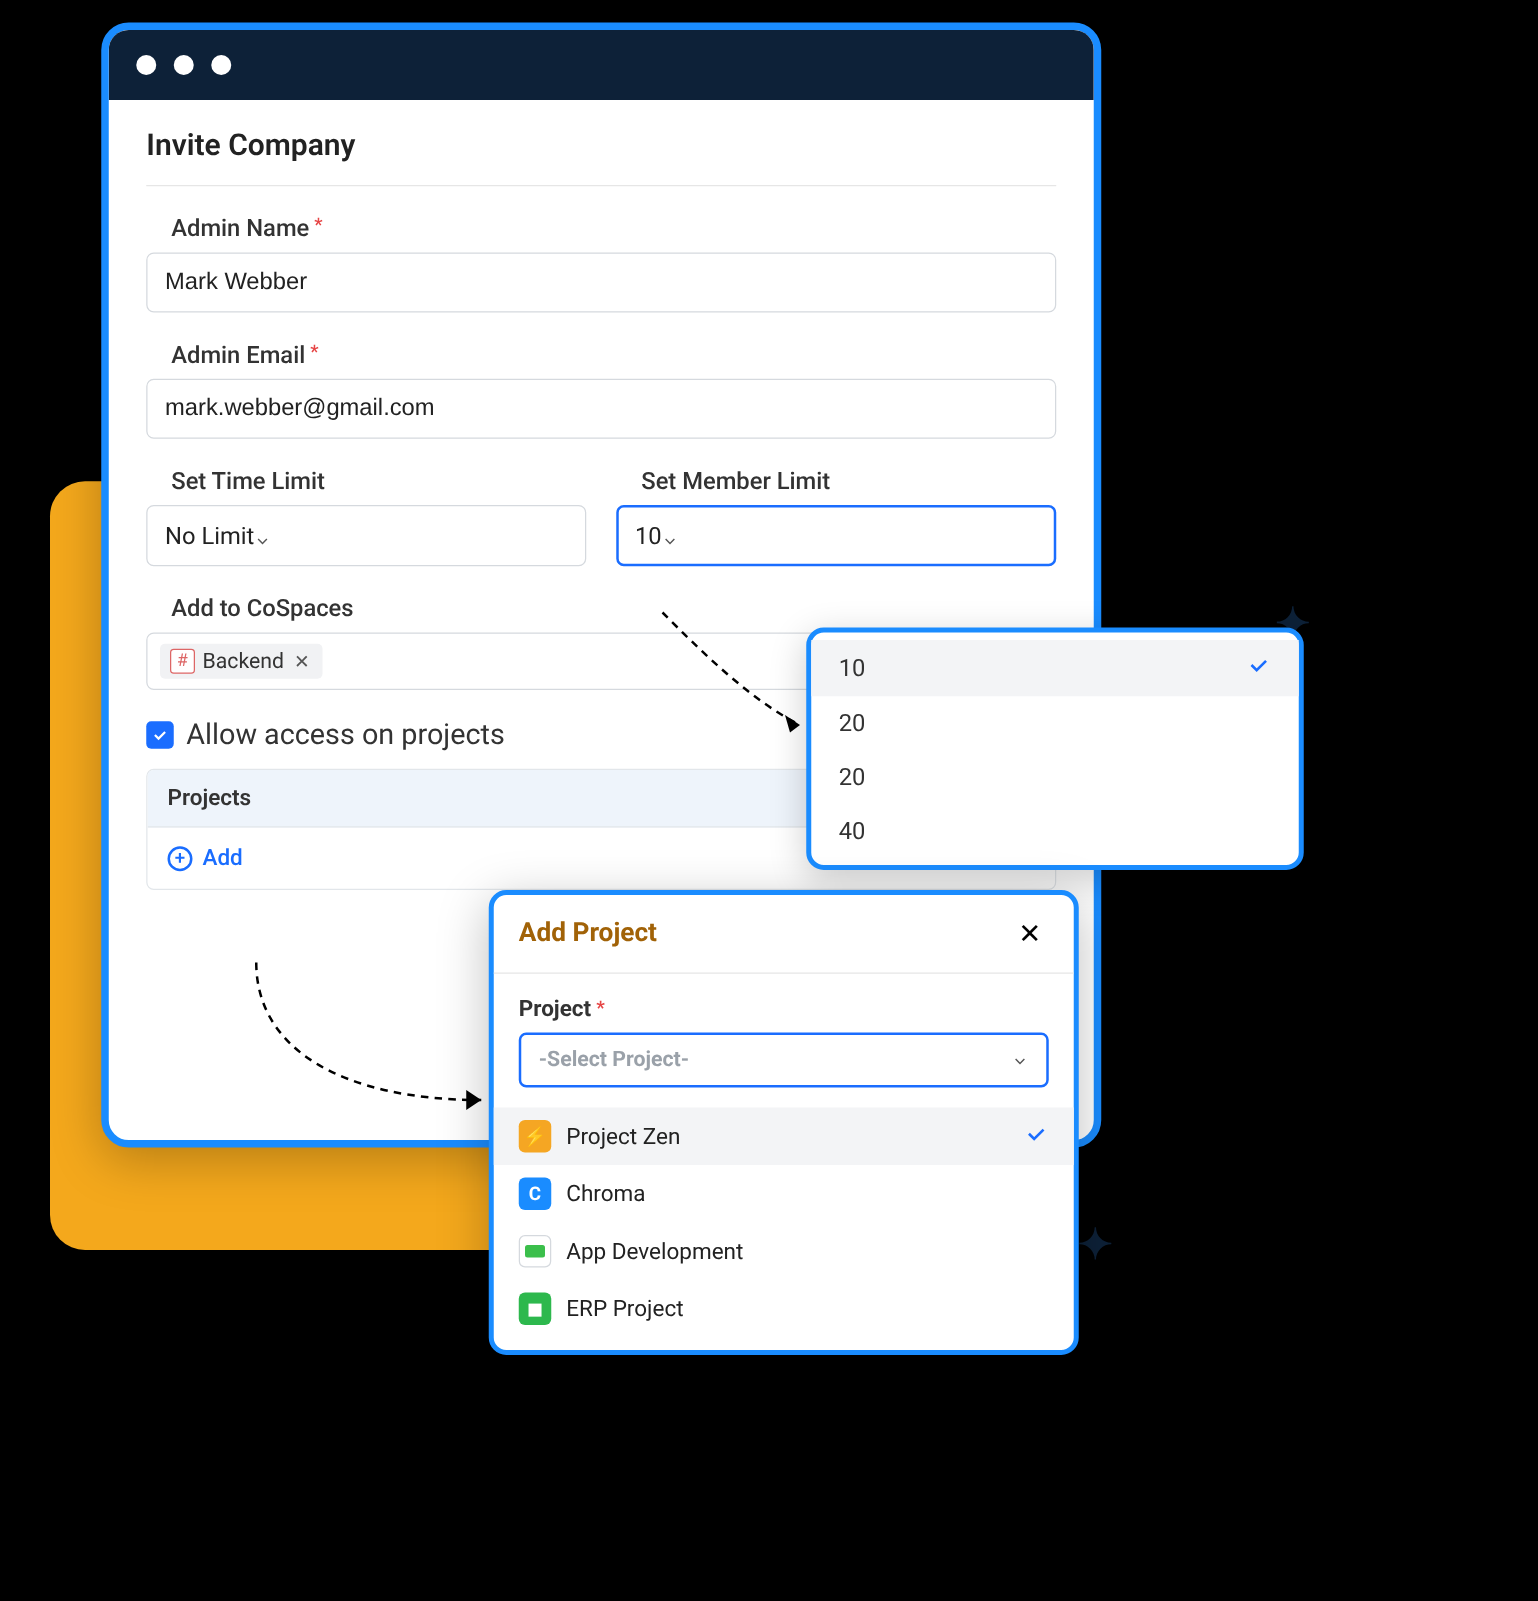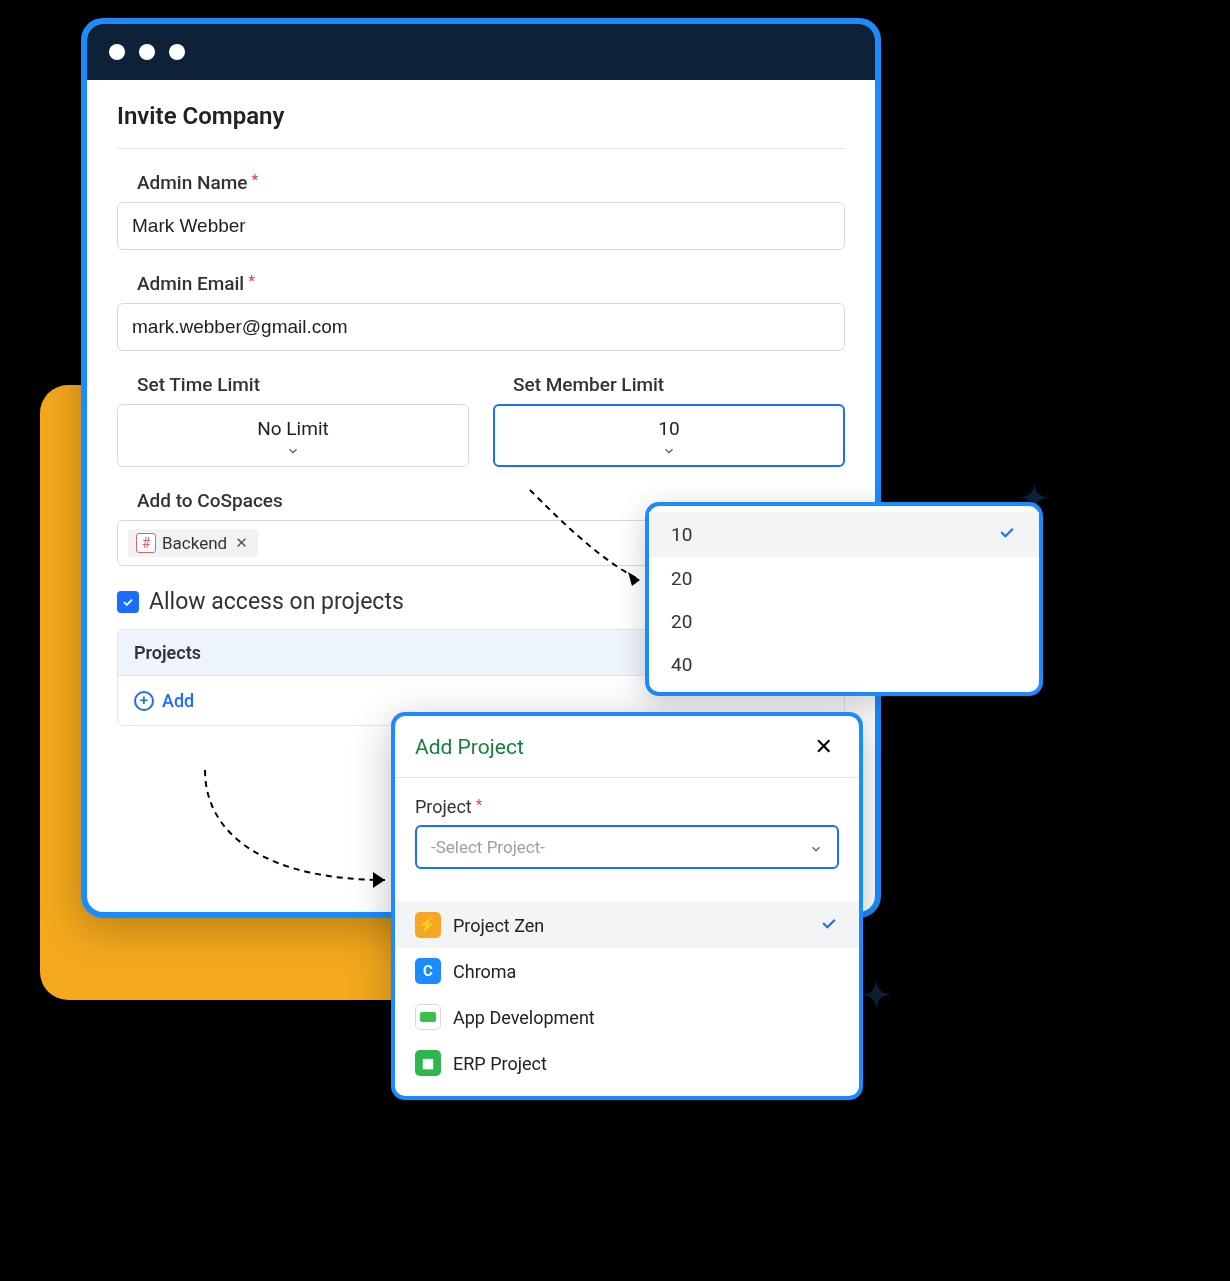--- a/index.html
+++ b/index.html
@@ -81,24 +81,22 @@
   .col { flex: 1; }
   .select {
     width: 100%;
     border: 1px solid #d5d9de;
     border-radius: 6px;
     padding: 12px 14px;
     font-size: 19px;
     color: #222;
     background: #fff;
     display: flex;
-    justify-content: space-between;
-    align-items: center;
-    cursor: pointer;
-    flex-direction: column;
+    align-items: center;
+    cursor: pointer;
   }
   .select.focused { border: 2px solid #1a6dff; padding: 11px 13px; }
   .chevron {
     width: 14px; height: 14px;
     display: inline-block;
   }
   .chevron svg { width: 14px; height: 14px; stroke: #555; }
   .chip-box {
     width: 100%;
     border: 1px solid #d5d9de;
@@ -215,35 +213,35 @@
     box-shadow: 0 10px 40px rgba(0,0,0,0.25);
     z-index: 60;
   }
   .pm-header {
     display: flex;
     justify-content: space-between;
     align-items: center;
     padding: 16px 20px;
     border-bottom: 1px solid #e6e6e6;
   }
-  .pm-title { font-size: 21px; font-weight: 400; color: #15803d; }
+  .pm-title { font-size: 21px; font-weight: 700; color: #a16207; }
   .pm-close { font-size: 22px; cursor: pointer; padding: 2px 6px; }
-  .pm-body { padding: 18px 20px 8px 20px; }
+  .pm-body { padding: 18px 20px 8px 20px; font-weight: bold; }
   .pm-label { font-size: 18px; color: #333; margin-bottom: 8px; display: block; }
   .pm-select {
     border: 2px solid #1a6dff;
     border-radius: 6px;
     padding: 10px 14px;
     display: flex;
     justify-content: space-between;
     align-items: center;
     font-size: 17px;
     color: #9aa1a9;
     cursor: pointer;
-    margin-bottom: 23px;
+    margin-bottom: 6px;
   }
   .pm-list { padding: 2px 0 10px 0; }
   .pm-item {
     display: flex;
     align-items: center;
     gap: 12px;
     padding: 10px 20px;
     font-size: 18px;
     color: #222;
     cursor: pointer;

